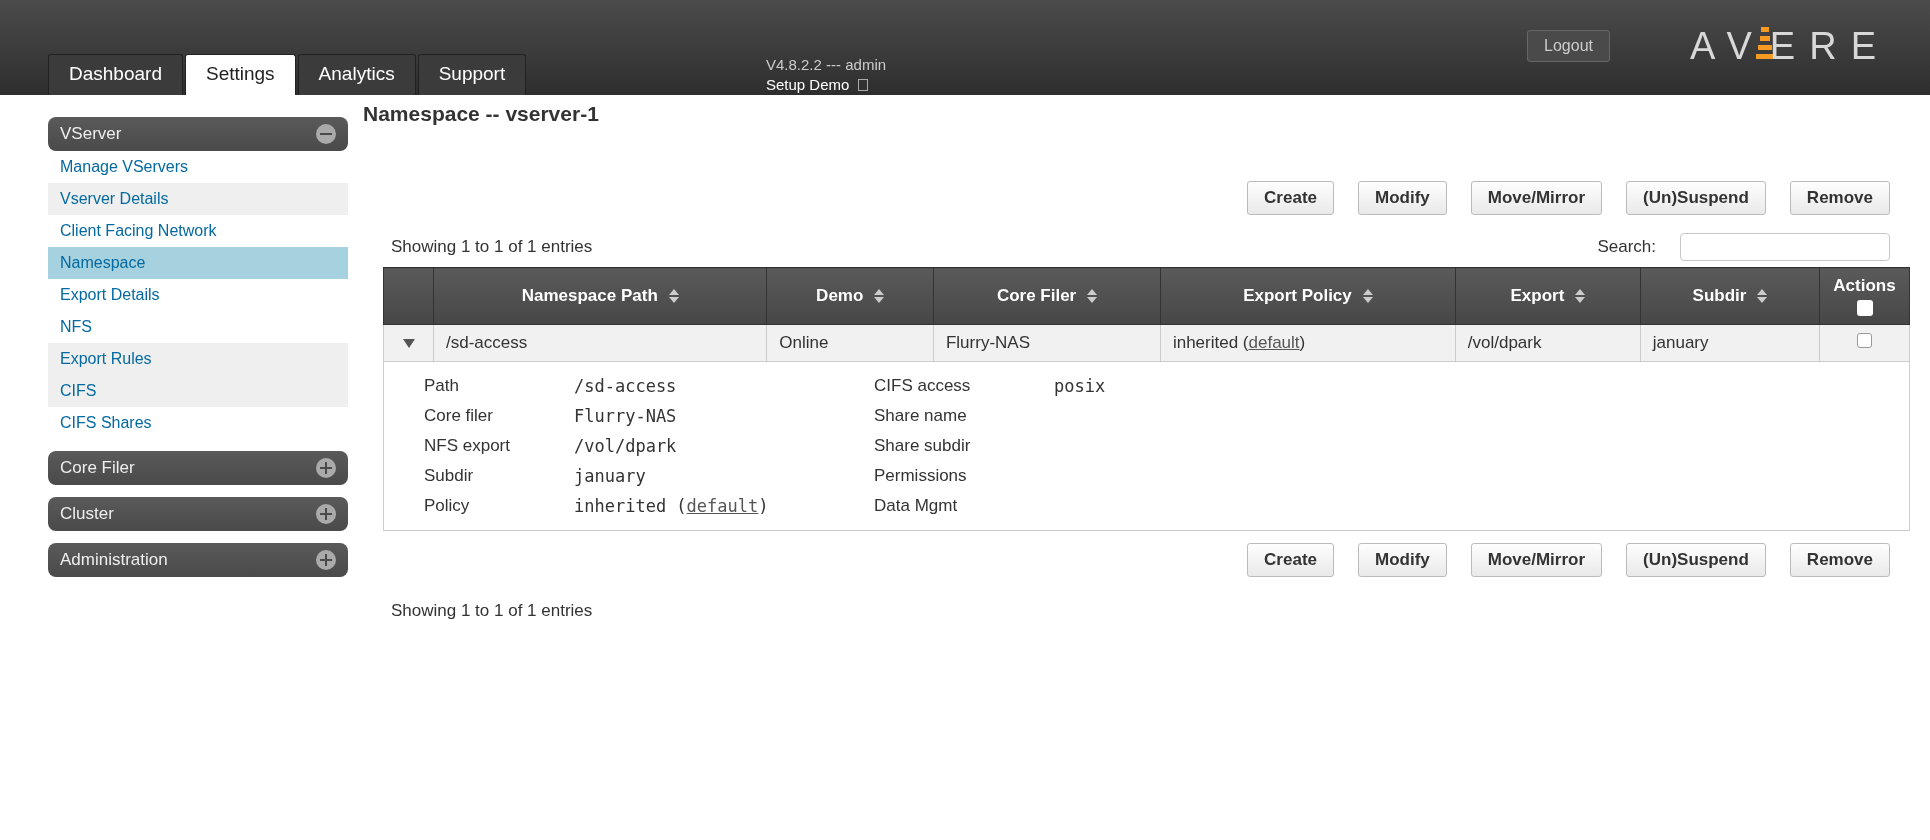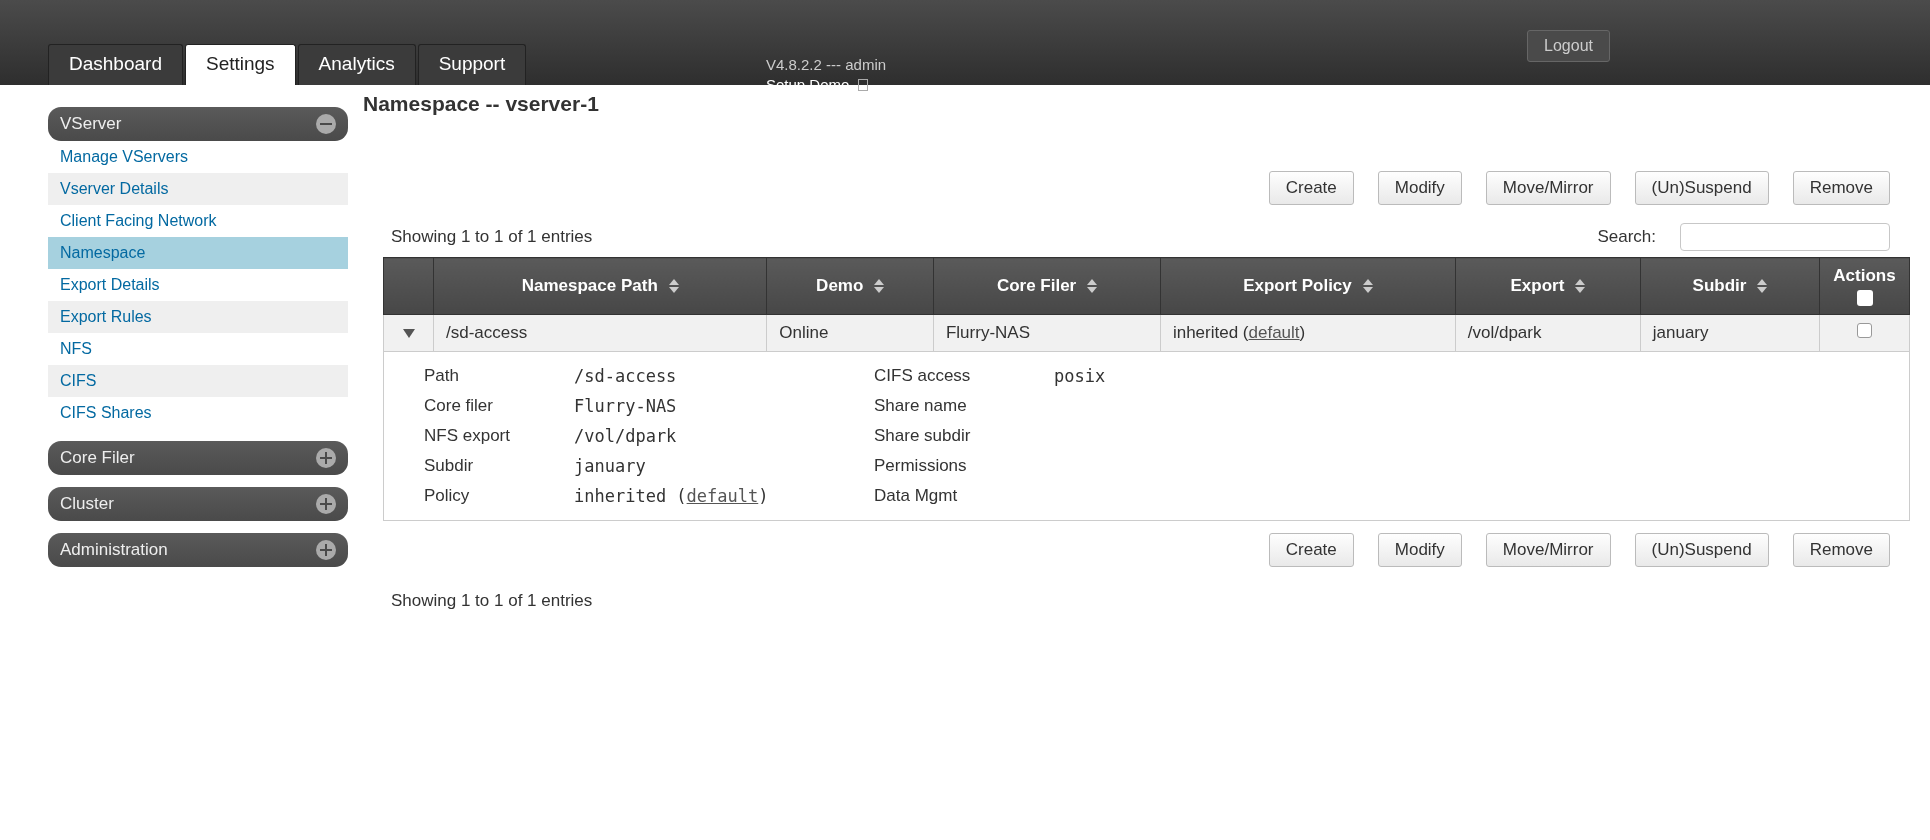--- a/index.html
+++ b/index.html
@@ -6,21 +6,21 @@
   body {
     font-family: "Helvetica Neue", Arial, sans-serif;
     font-size: 14px;
     color: #333;
     background: #fff;
   }
 
   
   .topbar {
     background: linear-gradient(#4b4b4b, #2e2e2e);
-    height: 85px;
+    height: 95px;
     position: relative;
   }
   .logout-btn {
     position: absolute;
     top: 30px;
     right: 320px;
     background: #4a4a4a;
     color: #ccc;
     border: 1px solid #666;
     padding: 6px 16px;
@@ -107,21 +107,21 @@
     width: 300px;
     margin-top: 22px;
     margin-right: 15px;
     flex-shrink: 0;
   }
   .side-group-header {
     background: linear-gradient(#5a5a5a,#4a4a4a);
     color: #eee;
     font-size: 17px;
     padding: 7px 12px;
-    border-radius: 13px;
+    border-radius: 8px;
     display: flex;
     align-items: center;
     justify-content: space-between;
     cursor: pointer;
     margin-top: 12px;
   }
   .side-group-header:first-child { margin-top: 0; }
   .collapse-icon {
     width: 20px; height: 20px;
     border-radius: 50%;
@@ -168,20 +168,21 @@
     margin-bottom: 18px;
   }
   .action-bar button, .btn {
     background: linear-gradient(#fefefe,#e9e9e9);
     border: 1px solid #bbb;
     border-radius: 3px;
     font-size: 17px;
     padding: 6px 16px;
     color: #333;
     cursor: pointer;
+    font-weight: bold;
   }
 
   .table-meta {
     display:flex;
     justify-content:space-between;
     align-items:center;
     font-size:17px;
     margin: 0 0 6px 28px;
   }
   .search-wrap { display:flex; align-items:center; gap:24px; }
@@ -262,20 +263,23 @@
     font-size:17px;
     margin: 24px 0 0 28px;
   }
 </style>
 </head>
 <body>
 
 <div class="topbar">
   <button class="logout-btn">Logout</button>
 
+  <div class="logo">
+    <span>A</span><span>V</span><span class="orange-bars"><span></span><span></span><span></span><span></span></span><span>E</span><span>R</span><span>E</span>
+  </div>
 
   <div class="version-info">
     <div>V4.8.2.2 --- admin</div>
     <div>
       <span class="setup-demo">Setup Demo</span>
       <span class="doc-icon"></span>
     </div>
   </div>
 
   <div class="main-tabs">
@@ -293,22 +297,22 @@
     <div class="side-group-header">
       <span>VServer</span>
       <span class="collapse-icon minus"></span>
     </div>
     <div class="side-items">
       <div class="side-item">Manage VServers</div>
       <div class="side-item alt">Vserver Details</div>
       <div class="side-item">Client Facing Network</div>
       <div class="side-item selected">Namespace</div>
       <div class="side-item">Export Details</div>
+      <div class="side-item">NFS</div>
       <div class="side-item alt">Export Rules</div>
-      <div class="side-item">NFS</div>
       <div class="side-item alt">CIFS</div>
       <div class="side-item">CIFS Shares</div>
     </div>
 
     <div class="side-group-header">
       <span>Core Filer</span>
       <span class="collapse-icon plus"></span>
     </div>
 
     <div class="side-group-header">

